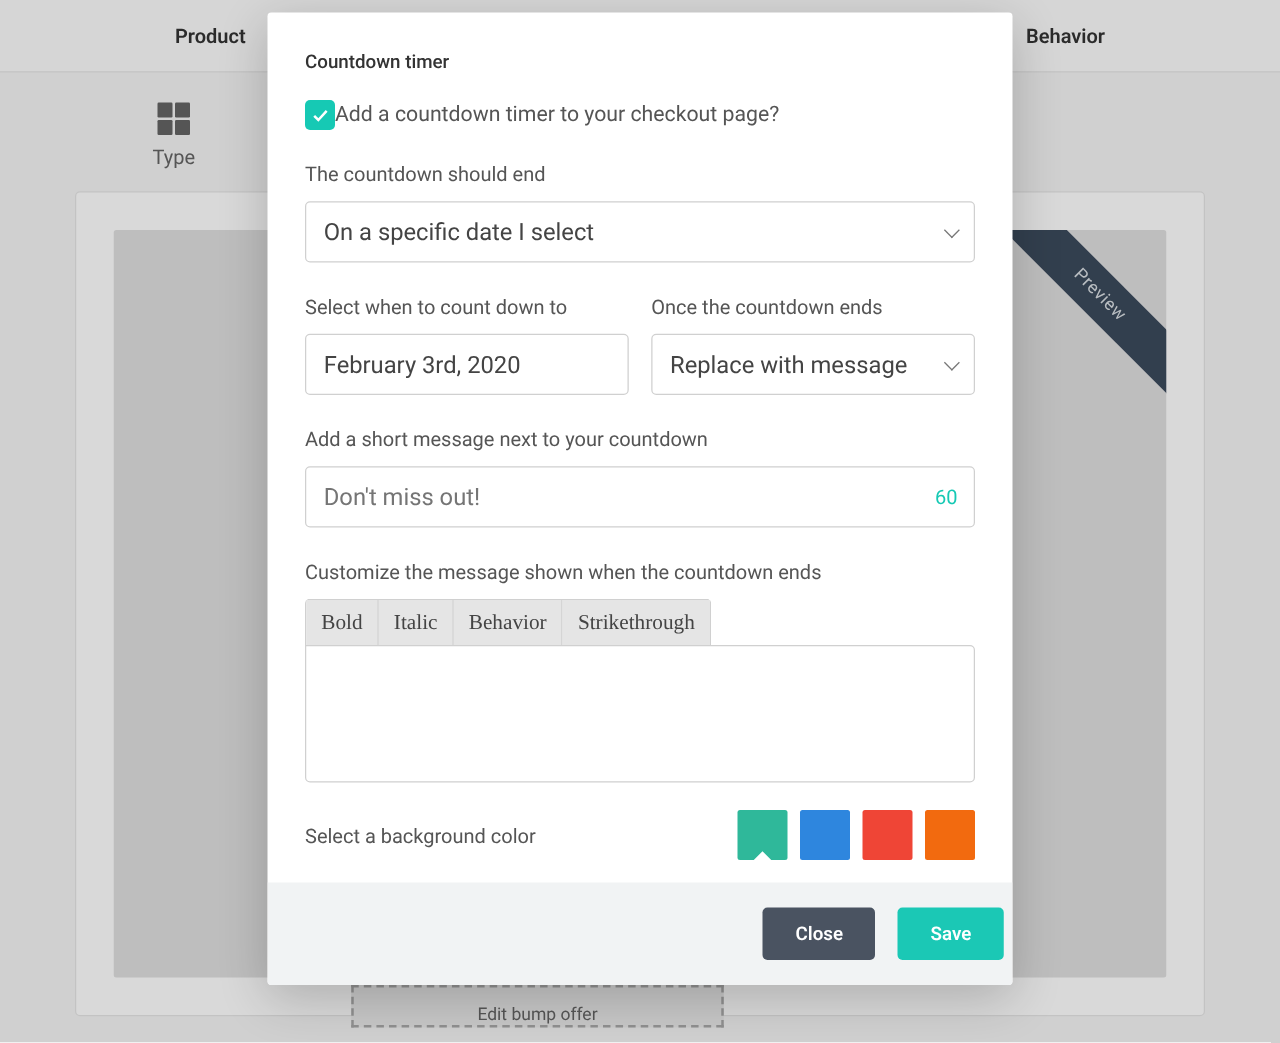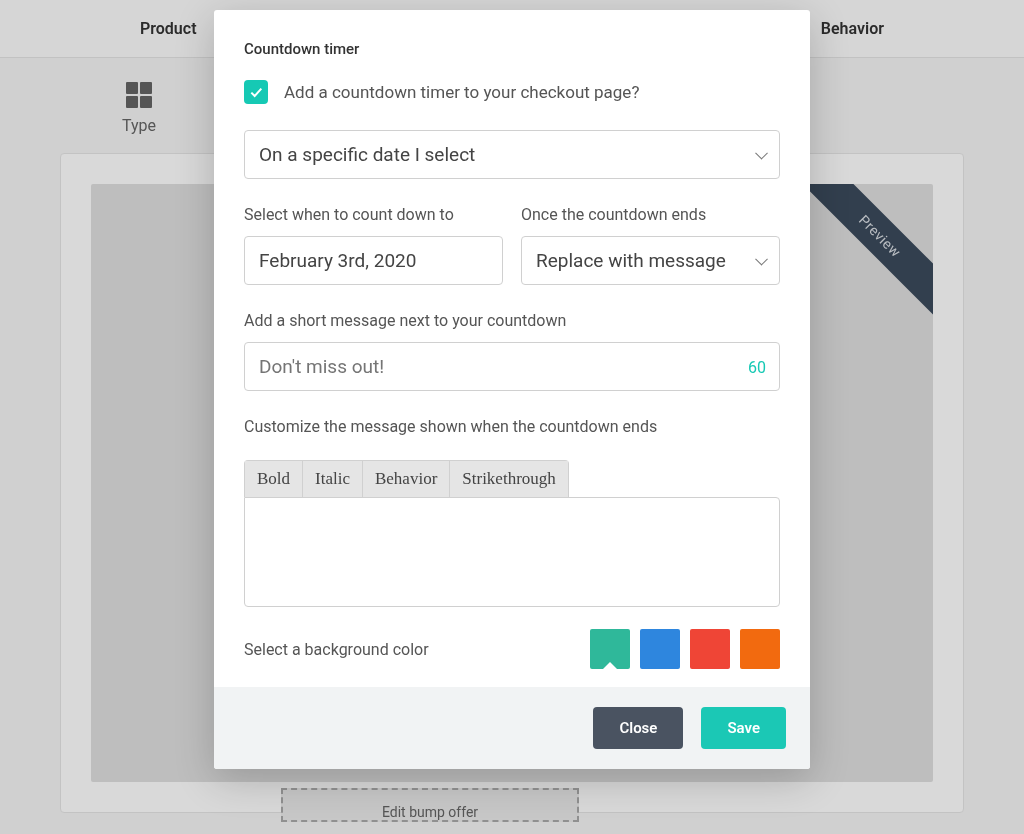--- a/index.html
+++ b/index.html
@@ -135,21 +135,20 @@
     }
     .modal-title {
       font-size: 15px;
       font-weight: 500;
       color: #333;
       margin-bottom: 22px;
     }
     .checkbox-row {
       display: flex;
       align-items: center;
-      gap: 16px;
       margin-bottom: 26px;
     }
     .checkbox {
       width: 24px;
       height: 24px;
       background: #16c9b4;
       border-radius: 4px;
       display: flex;
       align-items: center;
       justify-content: center;
@@ -223,21 +222,21 @@
       position: absolute;
       right: 14px;
       top: 50%;
       transform: translateY(-50%);
       color: #16c9b4;
       font-size: 16px;
     }
     .rich-label {
       font-size: 16px;
       color: #555;
-      margin-bottom: 24px;
+      margin-bottom: 12px;
     }
     .toolbar {
       display: flex;
       border: 1px solid #d0d0d0;
       border-bottom: none;
       border-radius: 4px 4px 0 0;
       width: fit-content;
     }
     .toolbar button {
       background: #e5e5e5;
@@ -288,21 +287,21 @@
       left: 50%;
       transform: translateX(-50%);
       width: 0;
       height: 0;
       border-left: 8px solid transparent;
       border-right: 8px solid transparent;
       border-bottom: 8px solid #fff;
     }
     .modal-footer {
       background: #f1f3f4;
-      padding: 20px 24px;
+      padding: 20px 7px;
       display: flex;
       justify-content: flex-end;
       gap: 18px;
     }
     .btn {
       border: none;
       border-radius: 4px;
       padding: 12px 26px;
       font-size: 15px;
       font-weight: 600;
@@ -361,20 +360,21 @@
 
     <div class="checkbox-row">
       <div class="checkbox">
         <svg viewBox="0 0 24 24">
             <polyline points="5 13 10 18 20 7"></polyline>
           </svg>
       </div>
       <span class="checkbox-label">Add a countdown timer to your checkout page?</span>
     </div>
 
+    <div class="field-label">The countdown should end</div>
     <div class="select-wrap">
       <div class="select">On a specific date I select</div>
     </div>
 
     <div class="row-2">
       <div class="col">
         <div class="field-label">Select when to count down to</div>
         <input class="input" value="February 3rd, 2020" style="">
       </div>
       <div class="col">

